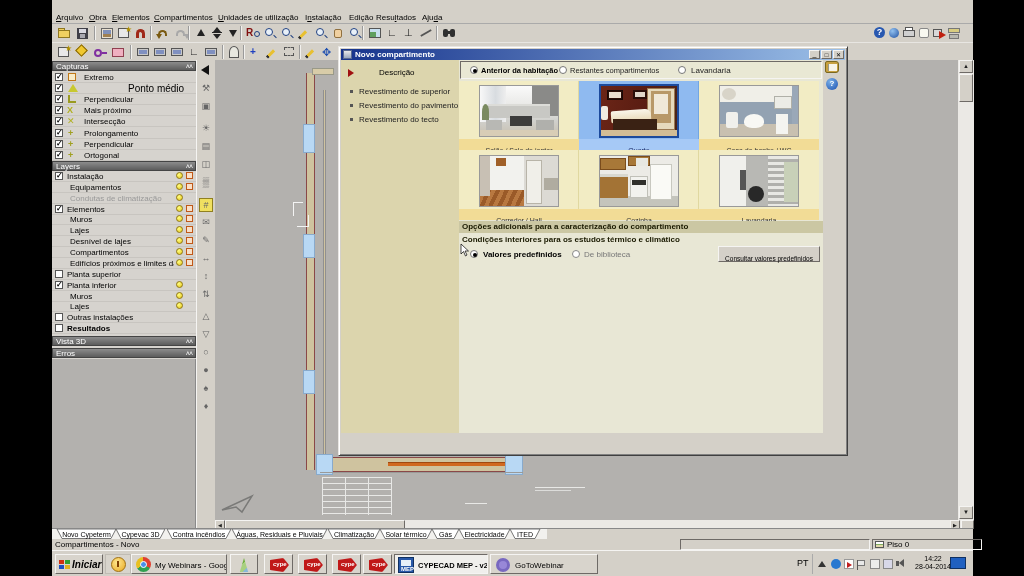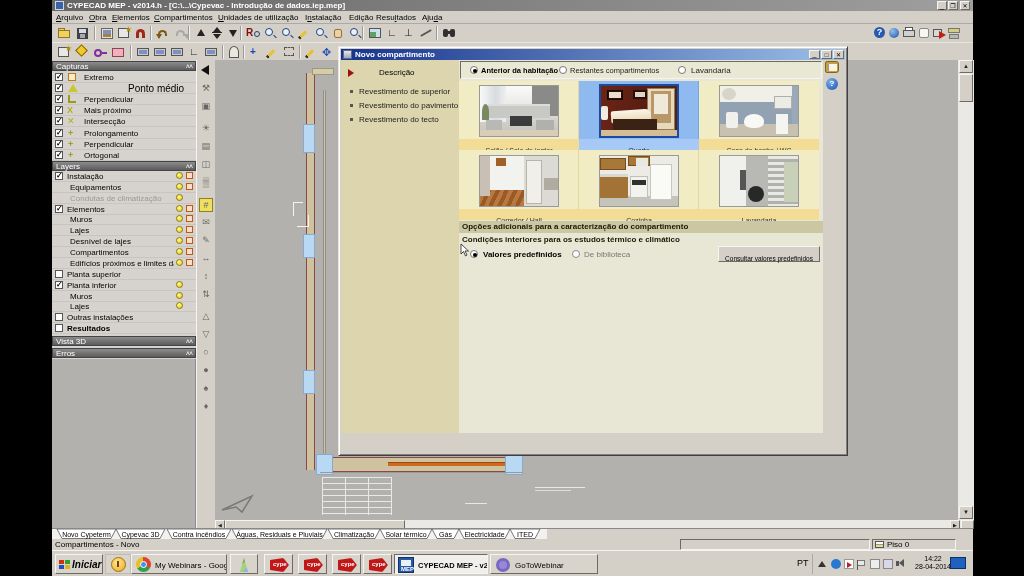--- a/index.html
+++ b/index.html
@@ -9,27 +9,20 @@
 #app{position:absolute;left:52px;top:0;width:921px;height:576px;background:#d4d0c8;}
 .raised{border:1px solid;border-color:#f5f4f2 #6e6a66 #6e6a66 #f5f4f2;}
 .sunken{border:1px solid;border-color:#6e6a66 #f5f4f2 #f5f4f2 #6e6a66;}
 .t8{font-size:8px;line-height:10px;}
 </style>
 </head>
 <body>
 <div id="stage">
 <div id="app">
 
-<div class="abs" style="left:0;top:0;width:921px;height:11px;background:linear-gradient(to right,#666666,#9f9f9f);">
-  <div class="abs" style="left:3px;top:1px;width:9px;height:9px;background:#3a62a8;border:1px solid #cfd8e8;"></div>
-  <div class="abs t8" style="left:15px;top:1px;color:#fff;font-weight:bold;font-size:8px;">CYPECAD MEP - v2014.h - [C:\...\Cypevac - Introdução de dados.iep.mep]</div>
-  <div class="abs raised" style="left:885px;top:1px;width:10px;height:9px;background:#d4d0c8;font-size:7px;text-align:center;line-height:7px;">_</div>
-  <div class="abs raised" style="left:896px;top:1px;width:10px;height:9px;background:#d4d0c8;font-size:6px;text-align:center;line-height:8px;">❐</div>
-  <div class="abs raised" style="left:908px;top:1px;width:10px;height:9px;background:#d4d0c8;font-size:6px;text-align:center;line-height:8px;">✕</div>
-</div>
 
 <div class="abs" style="left:0;top:11px;width:921px;height:13px;background:#d4d0c8;border-bottom:1px solid #aaa;">
   <div class="abs t8" style="left:4px;top:2px;color:#000;"><u>A</u>rquivo</div>
   <div class="abs t8" style="left:37px;top:2px;color:#000;"><u>O</u>bra</div>
   <div class="abs t8" style="left:60px;top:2px;color:#000;"><u>E</u>lementos</div>
   <div class="abs t8" style="left:102px;top:2px;color:#000;"><u>C</u>ompartimentos</div>
   <div class="abs t8" style="left:166px;top:2px;color:#000;"><u>U</u>nidades de utilização</div>
   <div class="abs t8" style="left:253px;top:2px;color:#000;">I<u>n</u>stalação</div>
   <div class="abs t8" style="left:297px;top:2px;color:#000;">Edição</div>
   <div class="abs t8" style="left:324px;top:2px;color:#000;">Resu<u>l</u>tados</div>
@@ -463,21 +456,21 @@
 <path d="M407 0 L458 0 L453 9.5 L412 9.5 Z" fill="#ffffff" stroke="#555" stroke-width="0.8"></path>
 <text x="432.5" y="7.5" text-anchor="middle" font-family="Liberation Sans, sans-serif" font-size="7" fill="#000">Electricidade</text>
 <path d="M458 0 L488 0 L483 9.5 L463 9.5 Z" fill="#ffffff" stroke="#555" stroke-width="0.8"></path>
 <text x="473.0" y="7.5" text-anchor="middle" font-family="Liberation Sans, sans-serif" font-size="7" fill="#000">ITED</text>
 </svg>
 </div>
 
 <div class="abs" style="left:0;top:539px;width:921px;height:11px;background:#d4d0c8;">
   <div class="abs t8" style="left:3px;top:1px;color:#000;">Compartimentos - Novo</div>
   <div class="abs sunken" style="left:628px;top:0;width:190px;height:11px;"></div>
-  <div class="abs sunken" style="left:820px;top:0;width:84px;height:11px;">
+  <div class="abs sunken" style="left:820px;top:0;width:110px;height:11px;">
     <div class="abs" style="left:2px;top:1px;width:9px;height:7px;background:linear-gradient(#fff 30%,#7fae5f 30%,#7fae5f 60%,#e0d8a8 60%);border:1px solid #555;"></div>
     <div class="abs t8" style="left:14px;top:0px;color:#000;">Piso 0</div>
   </div>
 </div>
 
 <div id="task" class="abs" style="left:0;top:550px;width:921px;height:26px;background:#d4d0c8;border-top:1px solid #f5f4f2;overflow:hidden;">
 <div class="abs raised" style="left:3px;top:3px;width:48px;height:20px;background:#d8d4cc;">
           <div style="position:absolute;left:3px;top:5px;width:5px;height:4px;background:#d03010;"></div>
           <div style="position:absolute;left:9px;top:5px;width:5px;height:4px;background:#30a030;"></div>
           <div style="position:absolute;left:3px;top:10px;width:5px;height:4px;background:#2050c0;"></div>

